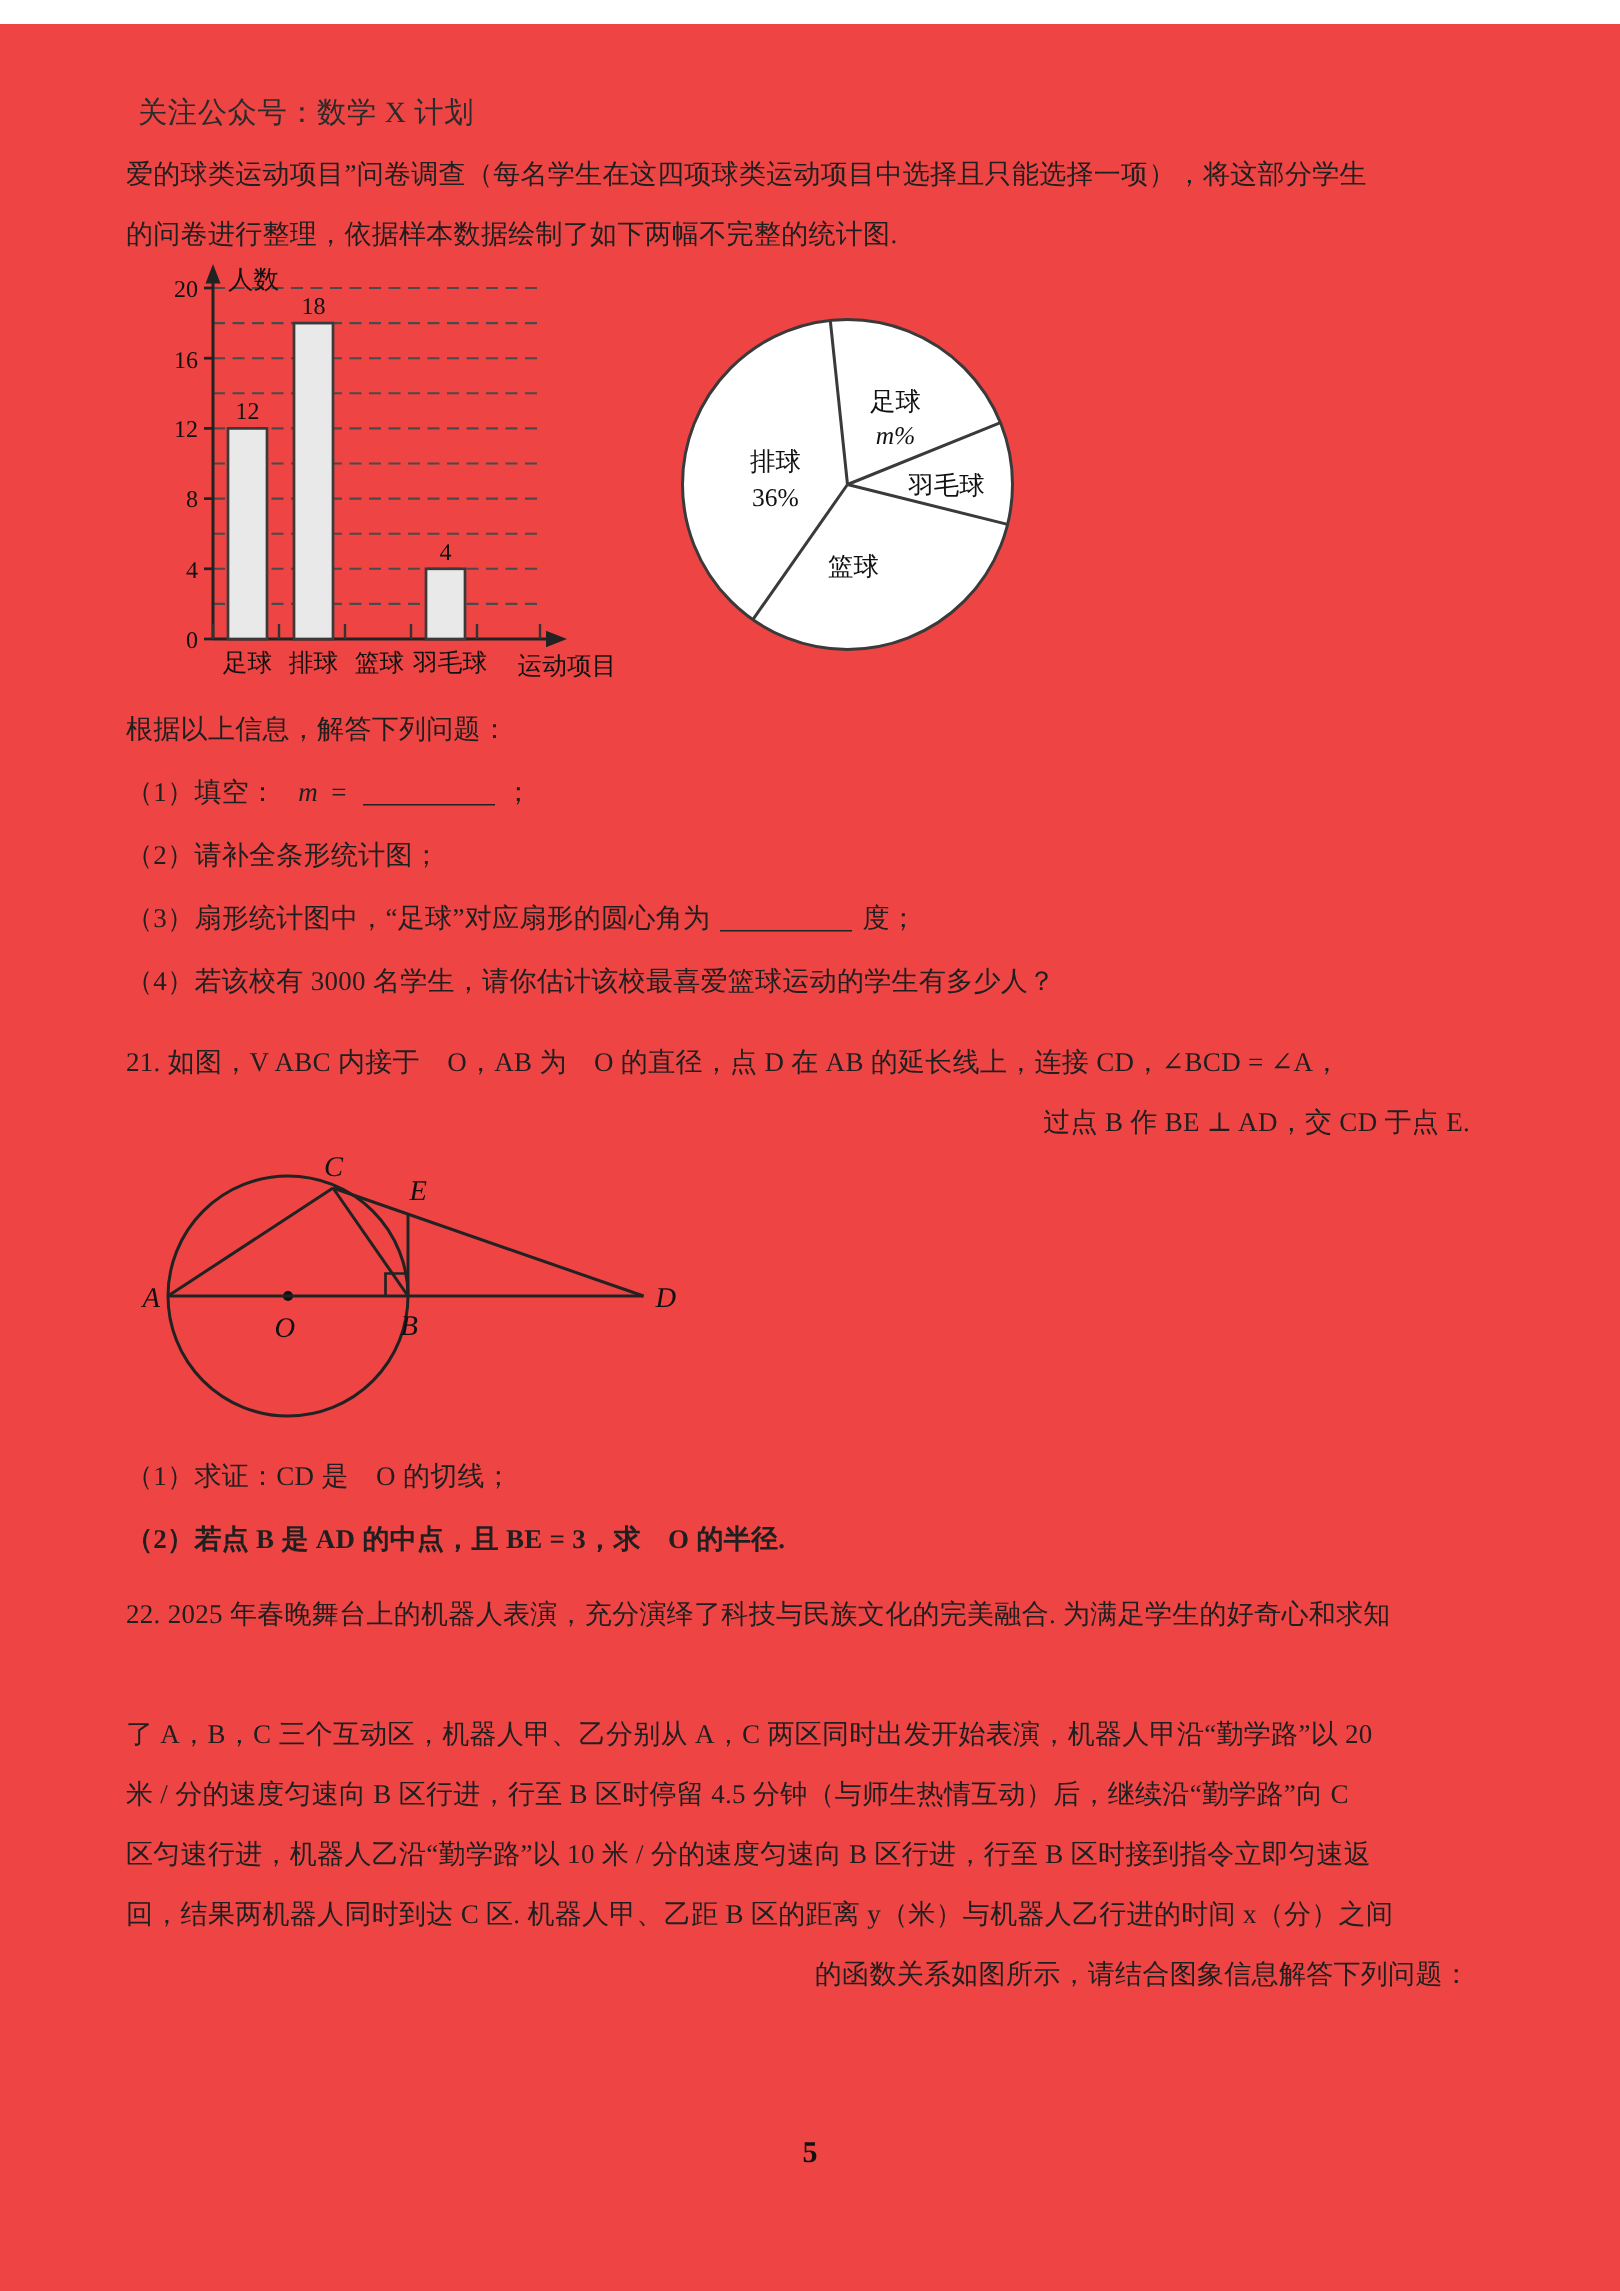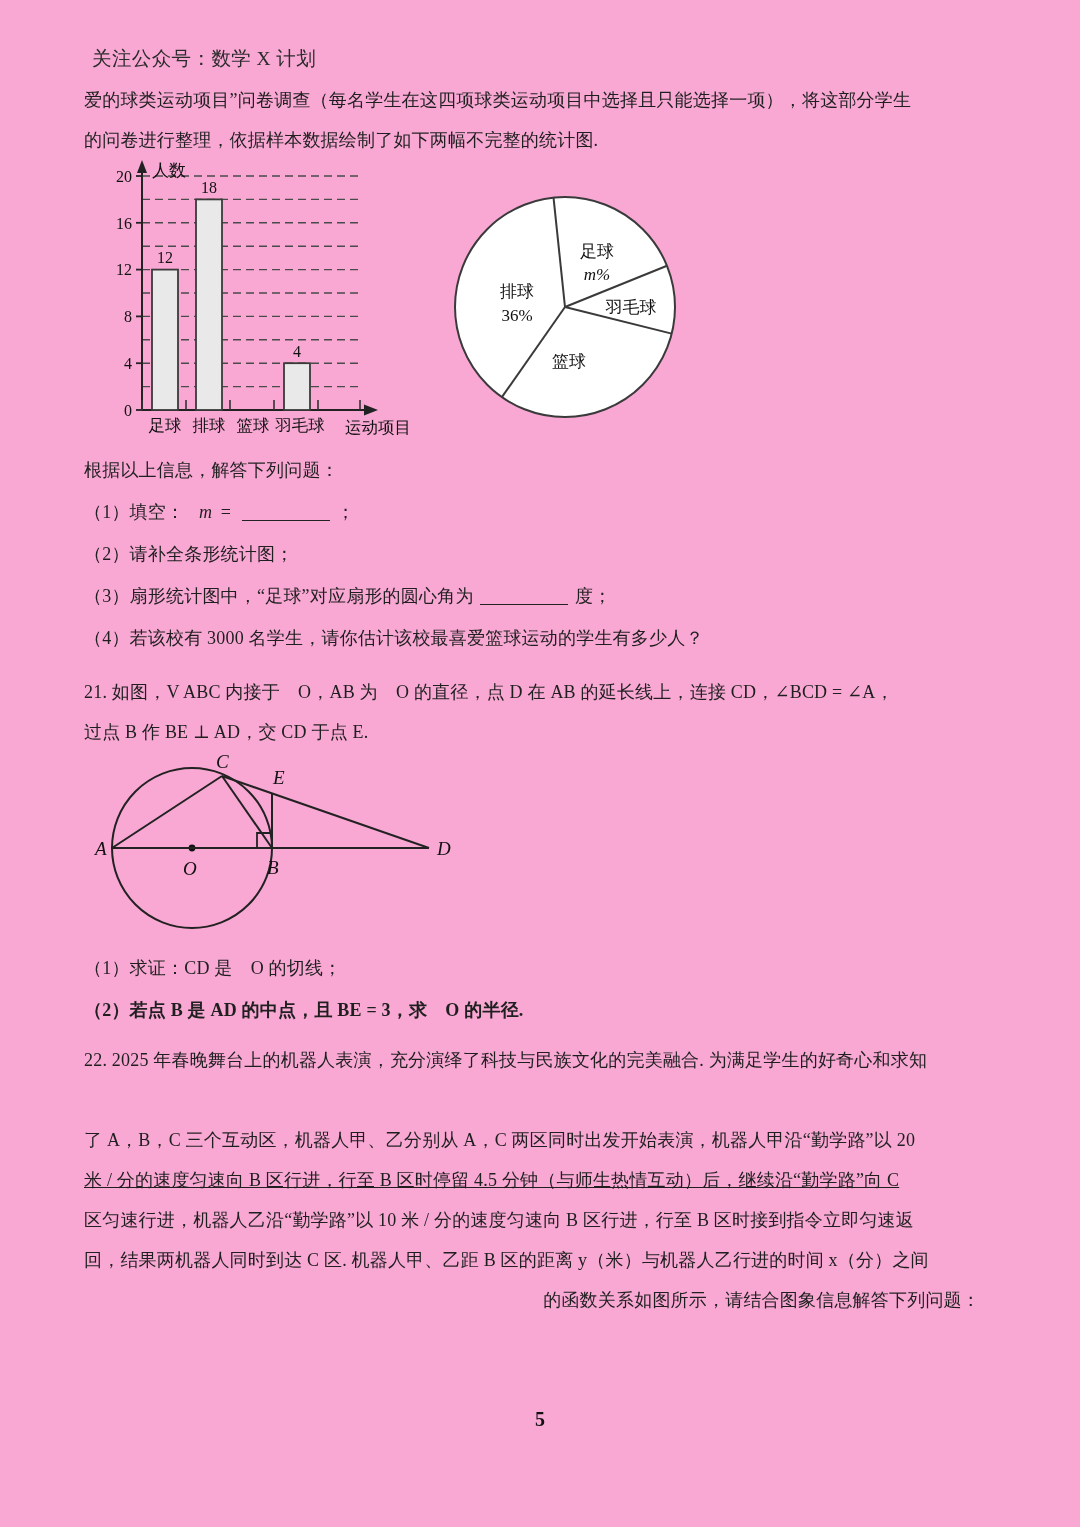--- a/index.html
+++ b/index.html
@@ -11,21 +11,22 @@
     width: 1080px;
     height: 1527px;
     position: relative;
     font-family: "Liberation Serif", "DejaVu Serif", serif;
     color: #1a1a1a;
     overflow: hidden;
   }
   .page {
     position: absolute;
     inset: 0;
-    background: #f9a8d4;
+    background: #ef4444;
+    margin-top: 16px;
   }
 
   
   .hdr {
     position: absolute;
     left: 92px;
     top: 45px;
     font-size: 19.5px;
     letter-spacing: 0.4px;
     color: #2b2b2b;
@@ -202,21 +203,21 @@
 
   <div class="para nojust" style="top: 576px;">
     <span>（3）扇形统计图中，“足球”对应扇形的圆心角为</span>
     <span class="blank-line"></span>
     <span>度；</span>
   </div>
 
   <div class="para nojust" style="top: 618px;">（4）若该校有 3000 名学生，请你估计该校最喜爱篮球运动的学生有多少人？</div>
 
   <div class="para nojust" style="top: 672px;">21. 如图，V ABC 内接于　O，AB 为　O 的直径，点 D 在 AB 的延长线上，连接 CD，∠BCD = ∠A，</div>
-  <div class="para nojust" style="top: 712px;">过点 B 作 BE ⊥ AD，交 CD 于点 E.</div>
+  <div class="para nojust" style="top: 712px; text-align: right;">过点 B 作 BE ⊥ AD，交 CD 于点 E.</div>
 
   <div class="fig" style="left: 95px; top: 748px;">
     <svg width="400" height="190" viewBox="0 0 400 190">
 
       <circle cx="97" cy="100" r="80" fill="none" stroke="#222" stroke-width="2"></circle>
 
       <circle cx="97" cy="100" r="3.4" fill="#111"></circle>
 
       <line x1="17" y1="100" x2="334" y2="100" stroke="#222" stroke-width="2"></line>
 
@@ -239,20 +240,20 @@
         <text x="342" y="107">D</text>
       </g>
     </svg>
   </div>
 
   <div class="para nojust" style="top: 948px;">（1）求证：CD 是　O 的切线；</div>
   <div class="para nojust" style="top: 990px; font-weight: bold;">（2）若点 B 是 AD 的中点，且 BE = 3，求　O 的半径.</div>
 
   <div class="para" style="top: 1040px;">22. 2025 年春晚舞台上的机器人表演，充分演绎了科技与民族文化的完美融合. 为满足学生的好奇心和求知</div>
   <div class="para" style="top: 1120px;">了 A，B，C 三个互动区，机器人甲、乙分别从 A，C 两区同时出发开始表演，机器人甲沿“勤学路”以 20</div>
-  <div class="para" style="top: 1160px; text-decoration: underline;">米 / 分的速度匀速向 B 区行进，行至 B 区时停留 4.5 分钟（与师生热情互动）后，继续沿“勤学路”向 C</div>
+  <div class="para" style="top: 1160px;">米 / 分的速度匀速向 B 区行进，行至 B 区时停留 4.5 分钟（与师生热情互动）后，继续沿“勤学路”向 C</div>
   <div class="para" style="top: 1200px;">区匀速行进，机器人乙沿“勤学路”以 10 米 / 分的速度匀速向 B 区行进，行至 B 区时接到指令立即匀速返</div>
   <div class="para" style="top: 1240px;">回，结果两机器人同时到达 C 区. 机器人甲、乙距 B 区的距离 y（米）与机器人乙行进的时间 x（分）之间</div>
   <div class="para nojust" style="top: 1280px; text-align: right;">的函数关系如图所示，请结合图象信息解答下列问题：</div>
 
   <div class="pagenum">5</div>
 
 </div>
 
 </body></html>

